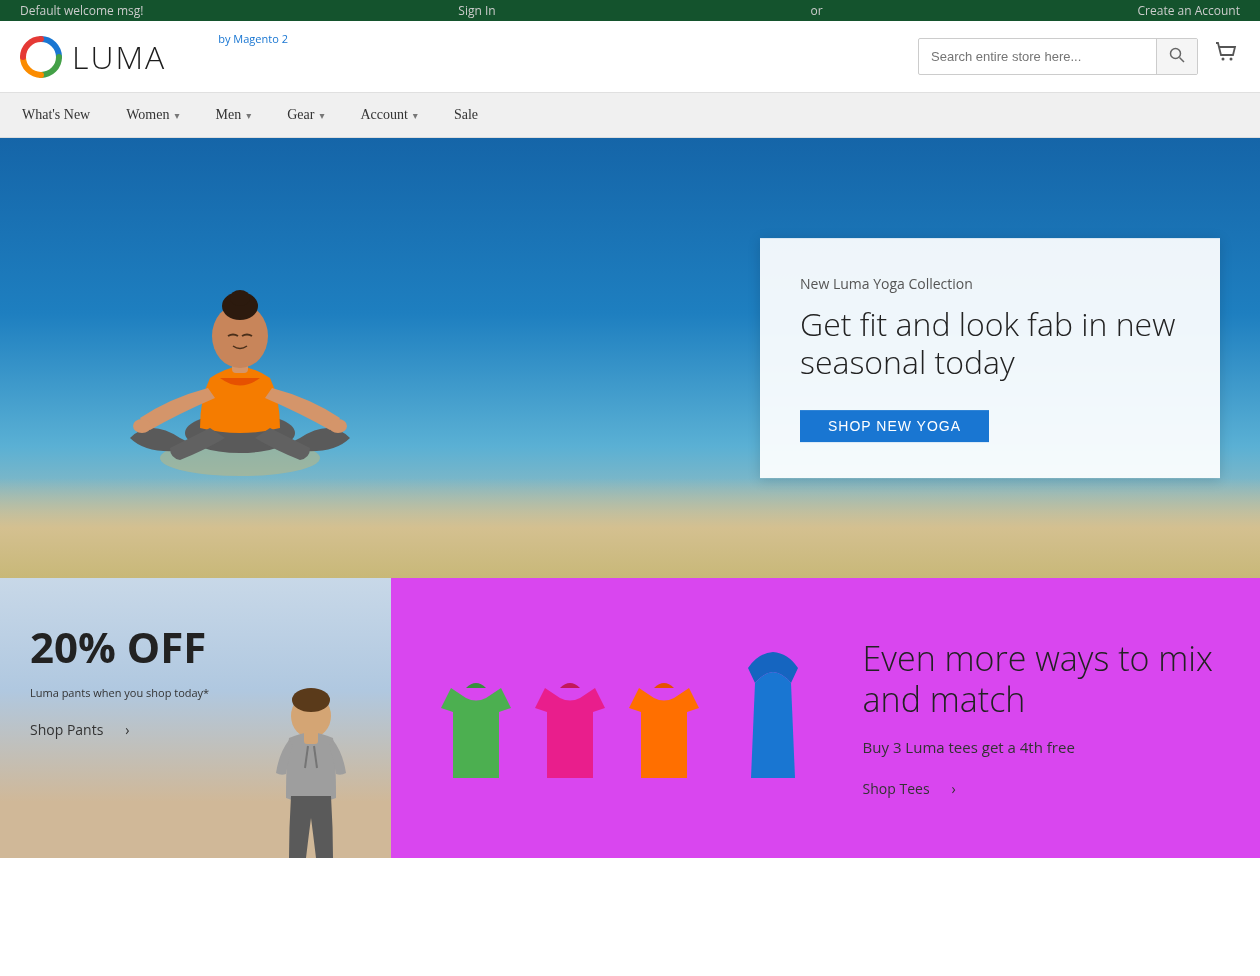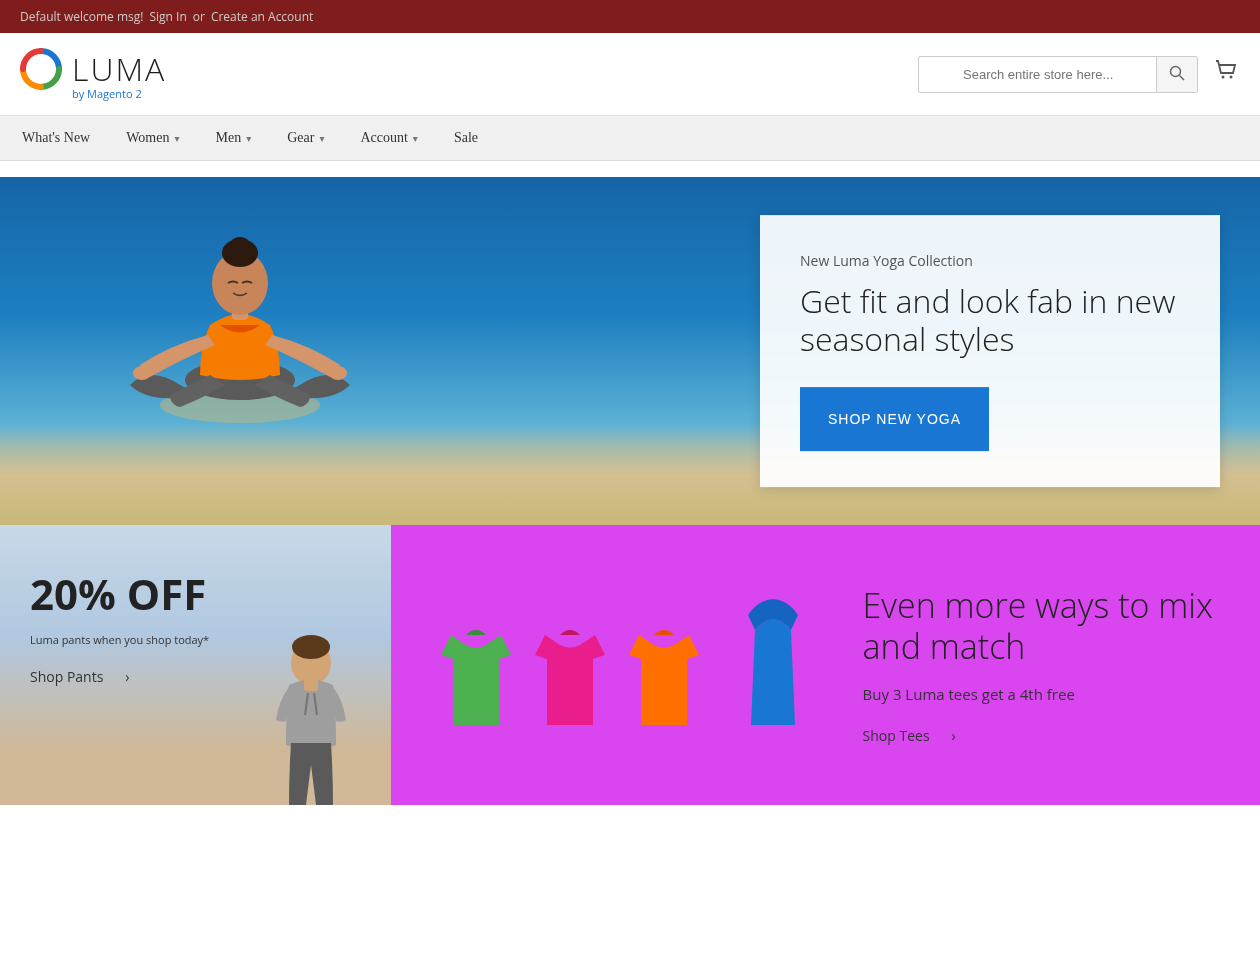--- a/index.html
+++ b/index.html
@@ -1,51 +1,50 @@
 <!DOCTYPE html>
 <html><head>
   <meta charset="utf-8">
   <style>
     * { margin: 0; padding: 0; box-sizing: border-box; }
     body { font-family: 'Open Sans', Arial, sans-serif; font-size: 14px; color: #333; background: #fff; width: 1260px; }
 
     
     .top-bar {
-      background: #7f1d1d;
+      background: #14532d;
       color: #ccc;
       font-size: 12px;
-      padding: 8px 20px;
-      display: flex;
-      justify-content: flex-start;
+      padding: 2px 20px;
+      display: flex;
+      justify-content: space-between;
       align-items: center;
       gap: 6px;
     }
     .top-bar a { color: #ccc; text-decoration: none; }
 
     
     .header {
       display: flex;
       align-items: center;
       padding: 14px 20px;
       background: #fff;
       border-bottom: 1px solid #e0e0e0;
     }
-    .logo-area { display: flex; flex-direction: column; }
+    .logo-area { display: flex; }
     .logo-text { font-size: 32px; font-weight: 300; color: #1c1c1c; letter-spacing: 2px; display: flex; align-items: center; gap: 10px; }
     .logo-icon { width: 42px; height: 42px; position: relative; }
     .by-magento { color: #1976d2; font-size: 11px; margin-top: -4px; margin-left: 52px; }
     .header-right { margin-left: auto; display: flex; align-items: center; gap: 14px; }
     .search-box {
       display: flex;
       align-items: center;
       border: 1px solid #ccc;
       border-radius: 2px;
       overflow: hidden;
       width: 280px;
-      padding-left: 32px;
     }
     .search-box input {
       border: none;
       outline: none;
       padding: 8px 12px;
       font-size: 13px;
       flex: 1;
       color: #999;
     }
     .search-box button {
@@ -77,24 +76,23 @@
       white-space: nowrap;
       text-decoration: none;
       font-family: Liberation Serif, serif;
     }
     .nav-item .chevron { font-size: 10px; color: #777; }
 
     
     .hero {
       position: relative;
       width: 100%;
-      height: 348px;
+      height: 440px;
       background: linear-gradient(135deg, #1a6fa8 0%, #1a90c8 30%, #87ceeb 70%, #c9e8f5 100%);
       overflow: hidden;
-      margin-top: 16px;
     }
     .hero-bg {
       position: absolute;
       inset: 0;
       background: linear-gradient(to bottom, #1565a8 0%, #1e7fc0 40%, #5ab0d4 70%, #d4c8a8 100%);
     }
     
     .hero-sand {
       position: absolute;
       bottom: 0;
@@ -126,21 +124,21 @@
       padding: 36px 40px;
       width: 460px;
       box-shadow: 0 2px 12px rgba(0,0,0,0.15);
     }
     .hero-subtitle { color: #555; font-size: 14px; margin-bottom: 12px; }
     .hero-title { font-size: 32px; font-weight: 300; color: #222; line-height: 1.2; margin-bottom: 28px; }
     .shop-btn {
       background: #1976d2;
       color: #fff;
       border: none;
-      padding: 24px 28px;
+      padding: 8px 28px;
       font-size: 14px;
       cursor: pointer;
       text-transform: uppercase;
       letter-spacing: 1px;
     }
 
     
     .promo-row {
       display: flex;
       width: 100%;
@@ -330,21 +328,21 @@
 
       <path d="M163 168 Q170 173 177 168" stroke="#4a2f1a" stroke-width="1.5" fill="none"></path>
 
       <path d="M140 250 Q120 260 100 270 Q100 280 110 282 Q135 272 155 260Z" fill="#616161"></path>
       <path d="M200 250 Q220 260 240 270 Q240 280 230 282 Q205 272 185 260Z" fill="#616161"></path>
     </svg>
   </div>
 
   <div class="hero-card">
     <p class="hero-subtitle">New Luma Yoga Collection</p>
-    <h2 class="hero-title">Get fit and look fab in new seasonal styles</h2>
+    <h2 class="hero-title">Get fit and look fab in new seasonal today</h2>
     <button class="shop-btn">Shop New Yoga</button>
   </div>
 </div>
 
 <div class="promo-row">
 
   <div class="promo-pants">
     <div class="promo-pants-discount">20% OFF</div>
     <p class="promo-pants-text">Luma pants when you shop today*</p>
     <a class="shop-link">

